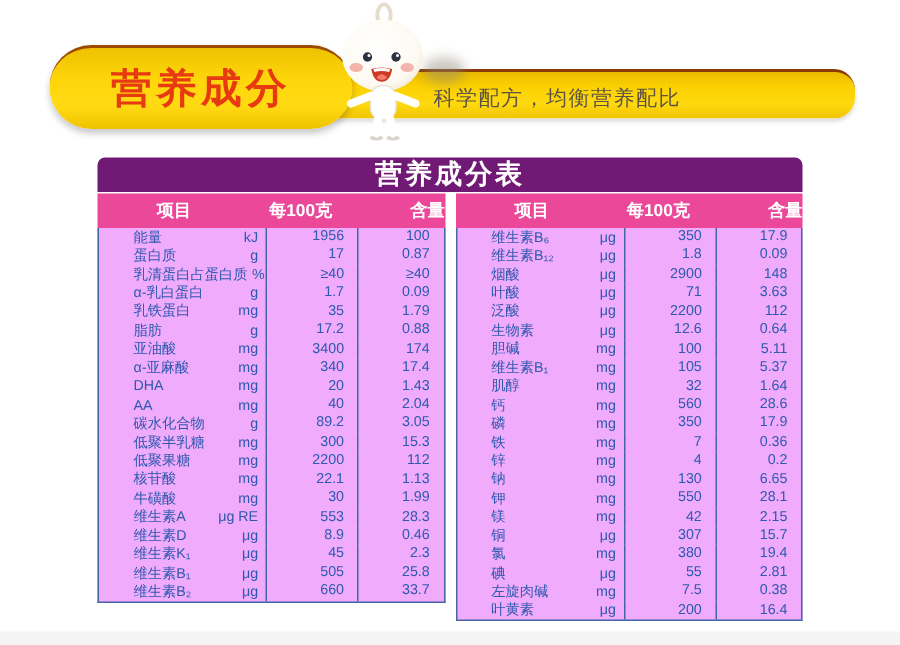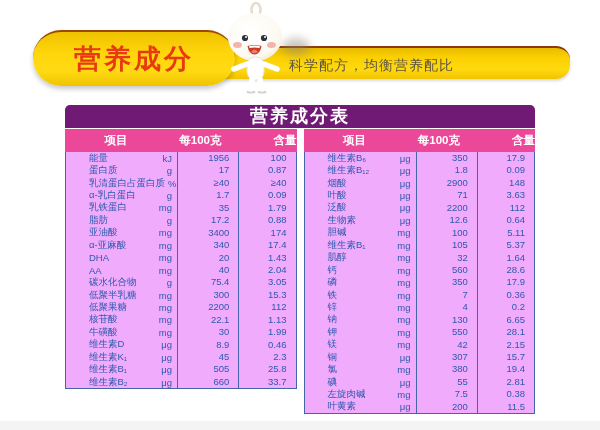--- a/index.html
+++ b/index.html
@@ -196,21 +196,21 @@
               <span class="unit">mg</span>
             </div>
             <div class="c-per">40</div>
             <div class="c-amt">2.04</div>
           </div>
           <div class="row">
             <div class="c-item">
               <span>碳水化合物</span>
               <span class="unit">g</span>
             </div>
-            <div class="c-per">75.4</div>
+            <div class="c-per">89.2</div>
             <div class="c-amt">3.05</div>
           </div>
           <div class="row">
             <div class="c-item">
               <span>低聚半乳糖</span>
               <span class="unit">mg</span>
             </div>
             <div class="c-per">300</div>
             <div class="c-amt">15.3</div>
           </div>
@@ -230,20 +230,28 @@
             <div class="c-per">22.1</div>
             <div class="c-amt">1.13</div>
           </div>
           <div class="row">
             <div class="c-item">
               <span>牛磺酸</span>
               <span class="unit">mg</span>
             </div>
             <div class="c-per">30</div>
             <div class="c-amt">1.99</div>
+          </div>
+          <div class="row">
+            <div class="c-item">
+              <span>维生素A</span>
+              <span class="unit">μg RE</span>
+            </div>
+            <div class="c-per">553</div>
+            <div class="c-amt">28.3</div>
           </div>
           <div class="row">
             <div class="c-item">
               <span>维生素D</span>
               <span class="unit">μg</span>
             </div>
             <div class="c-per">8.9</div>
             <div class="c-amt">0.46</div>
           </div>
           <div class="row">
@@ -438,20 +446,20 @@
             </div>
             <div class="c-per">7.5</div>
             <div class="c-amt">0.38</div>
           </div>
           <div class="row">
             <div class="c-item">
               <span>叶黄素</span>
               <span class="unit">μg</span>
             </div>
             <div class="c-per">200</div>
-            <div class="c-amt">11.5</div>
+            <div class="c-amt">16.4</div>
           </div>
         </div>
     </div>
   </div>
 </div>
 
 <div class="bottom-band"></div>
 
 </body></html>

